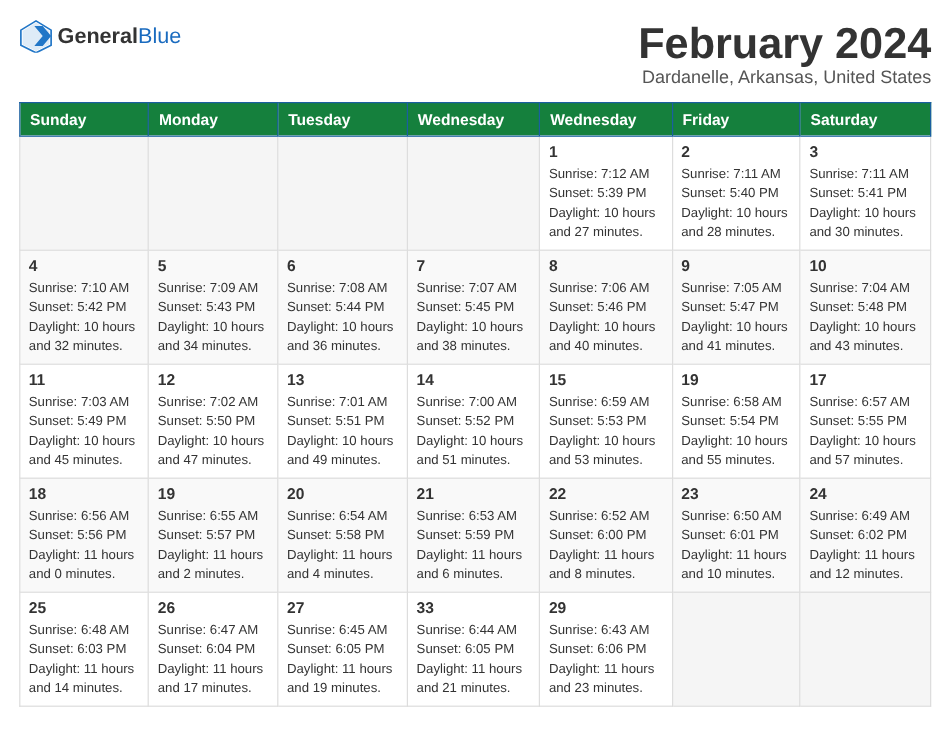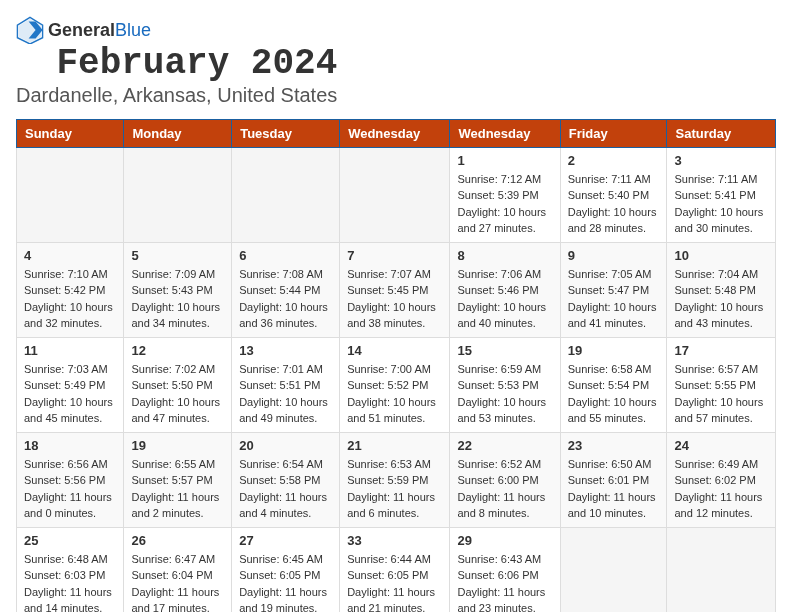--- a/index.html
+++ b/index.html
@@ -8,21 +8,20 @@
       background: #fff;
       width: 792px;
       min-height: 612px;
       padding: 16px;
     }
     .header {
       display: flex;
       justify-content: space-between;
       align-items: flex-start;
       margin-bottom: 12px;
-      flex-direction: column;
     }
     .logo {
       display: flex;
       align-items: center;
       gap: 4px;
     }
     .logo-text-general {
       font-size: 18px;
       font-weight: bold;
       color: #333;
@@ -37,33 +36,32 @@
       height: 28px;
     }
     .title-block {
       text-align: right;
     }
     .month-title {
       font-size: 36px;
       font-weight: bold;
       color: #333;
       line-height: 1.1;
-      font-family: Liberation Mono, monospace;
     }
     .location-title {
-      font-size: 20px;
+      font-size: 15px;
       color: #555;
     }
     .calendar {
       width: 100%;
       border-collapse: collapse;
       border: 1px solid #ccc;
     }
     .calendar th {
-      background-color: #c2410c;
+      background-color: #15803d;
       color: #fff;
       text-align: left;
       padding: 6px 8px;
       font-size: 13px;
       font-weight: bold;
       border: 1px solid #1a5fa0;
     }
     .calendar td {
       vertical-align: top;
       padding: 5px 7px;

